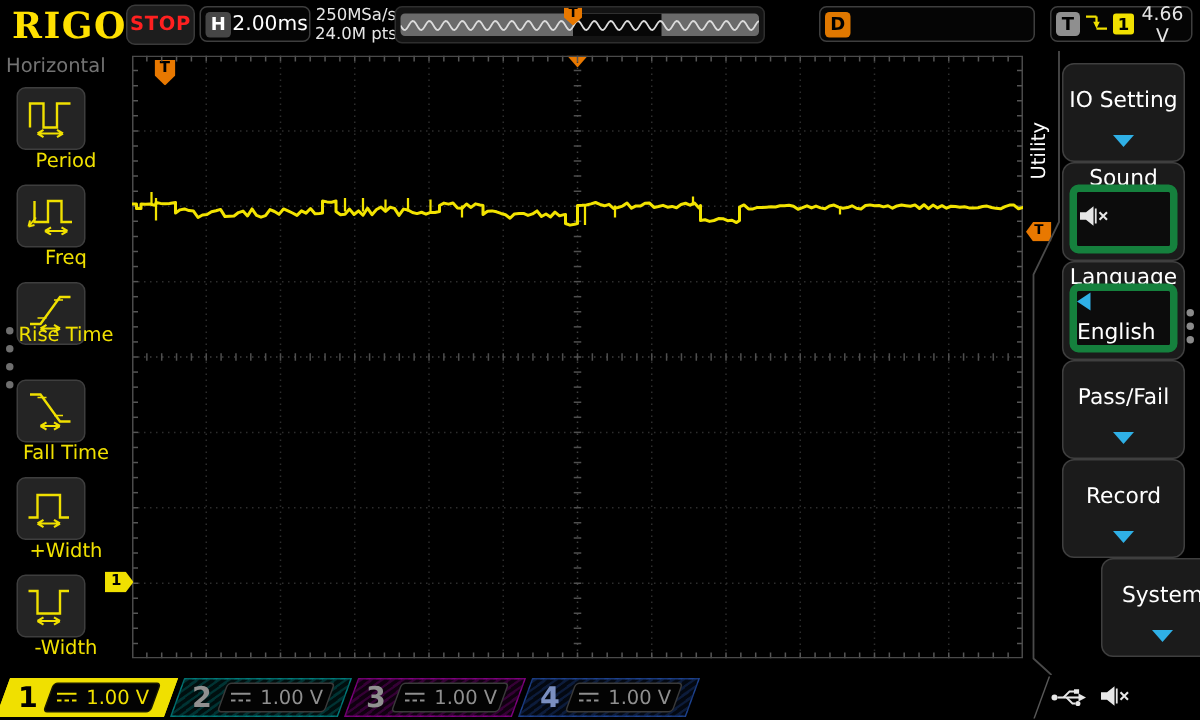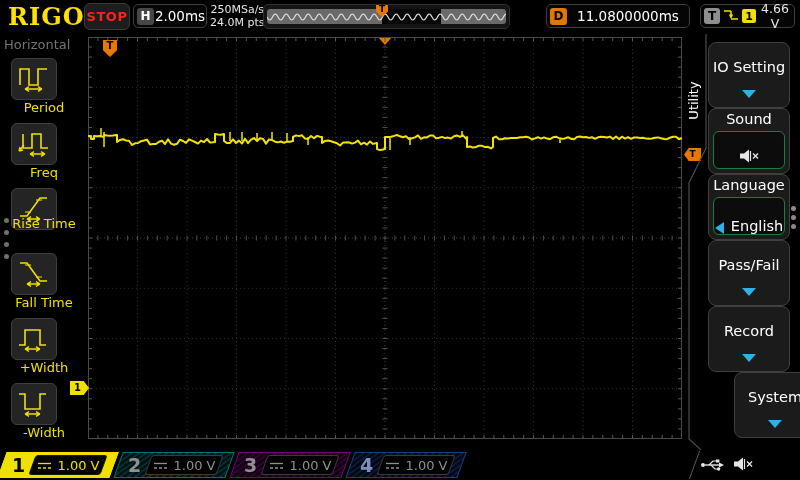--- a/index.html
+++ b/index.html
@@ -55,21 +55,21 @@
   .util-tab{left:682px;top:50px;width:22px;height:100px;display:flex;align-items:center;justify-content:center;}
   .util-tab span{color:#fff;font-size:13px;transform:rotate(-90deg);white-space:nowrap;}
   .rm-item{position:absolute;left:708px;width:82px;height:66px;background:#1b1b1b;
            border:1px solid #3f3f3f;border-radius:8px;box-sizing:border-box;color:#fff;}
   .rm-lab{position:absolute;width:100%;text-align:center;font-size:14.5px;color:#fff;}
   .tri-down{position:absolute;left:50%;transform:translateX(-50%);width:0;height:0;
             border-left:7px solid transparent;border-right:7px solid transparent;border-top:8px solid #2fb0e6;}
   .tri-left{width:0;height:0;border-top:6px solid transparent;border-bottom:6px solid transparent;
             border-right:9px solid #2fb0e6;}
   .rm-inner{position:absolute;left:4px;right:4px;bottom:4px;height:36px;background:#0c0c0c;
-            border:1px solid #15803d;border-radius:6px;display:flex;align-items:flex-end;justify-content:center;gap:7px;}
+            border:5px solid #15803d;border-radius:6px;display:flex;align-items:flex-start;justify-content:center;gap:7px;flex-direction:column;}
   
   .ch{position:absolute;top:452px;height:26px;width:112px;}
   .ch-bg{position:absolute;left:0;top:0;width:100%;height:100%;transform:skewX(-20deg);
          box-sizing:border-box;border:1px solid;}
   .ch-num{position:absolute;left:10px;top:1px;font-size:19px;font-weight:bold;line-height:24px;}
   .ch-boxbg{position:absolute;left:30px;top:3px;width:72px;height:20px;transform:skewX(-20deg);
             background:#030303;border:1px solid;border-radius:3px;box-sizing:border-box;}
   .ch-boxct{position:absolute;left:30px;top:3px;width:72px;height:20px;display:flex;
             align-items:center;justify-content:center;gap:6px;font-size:13px;}
   .slantline{left:694px;top:451px;width:1px;height:28px;background:#585858;transform:skewX(-20deg);}
@@ -99,21 +99,20 @@
       <div class="pv-window"></div>
       <svg class="pv-svg" id="pv-squiggle" width="239" height="15">
           <path d="M0,8L0,8.00L1,9.62L2,10.73L3,10.97L4,10.27L5,8.85L6,7.15L7,5.73L8,5.03L9,5.27L10,6.38L11,8.00L12,9.62L13,10.73L14,10.97L15,10.27L16,8.85L17,7.15L18,5.73L19,5.03L20,5.27L21,6.38L22,8.00L23,9.62L24,10.73L25,10.97L26,10.27L27,8.85L28,7.15L29,5.73L30,5.03L31,5.27L32,6.38L33,8.00L34,9.62L35,10.73L36,10.97L37,10.27L38,8.85L39,7.15L40,5.73L41,5.03L42,5.27L43,6.38L44,8.00L45,9.62L46,10.73L47,10.97L48,10.27L49,8.85L50,7.15L51,5.73L52,5.03L53,5.27L54,6.38L55,8.00L56,9.62L57,10.73L58,10.97L59,10.27L60,8.85L61,7.15L62,5.73L63,5.03L64,5.27L65,6.38L66,8.00L67,9.62L68,10.73L69,10.97L70,10.27L71,8.85L72,7.15L73,5.73L74,5.03L75,5.27L76,6.38L77,8.00L78,9.62L79,10.73L80,10.97L81,10.27L82,8.85L83,7.15L84,5.73L85,5.03L86,5.27L87,6.38L88,8.00L89,9.62L90,10.73L91,10.97L92,10.27L93,8.85L94,7.15L95,5.73L96,5.03L97,5.27L98,6.38L99,8.00L100,9.62L101,10.73L102,10.97L103,10.27L104,8.85L105,7.15L106,5.73L107,5.03L108,5.27L109,6.38L110,8.00L111,9.62L112,10.73L113,10.97L114,10.27L115,8.85L116,7.15L117,5.73L118,5.03L119,5.27L120,6.38L121,8.00L122,9.62L123,10.73L124,10.97L125,10.27L126,8.85L127,7.15L128,5.73L129,5.03L130,5.27L131,6.38L132,8.00L133,9.62L134,10.73L135,10.97L136,10.27L137,8.85L138,7.15L139,5.73L140,5.03L141,5.27L142,6.38L143,8.00L144,9.62L145,10.73L146,10.97L147,10.27L148,8.85L149,7.15L150,5.73L151,5.03L152,5.27L153,6.38L154,8.00L155,9.62L156,10.73L157,10.97L158,10.27L159,8.85L160,7.15L161,5.73L162,5.03L163,5.27L164,6.38L165,8.00L166,9.62L167,10.73L168,10.97L169,10.27L170,8.85L171,7.15L172,5.73L173,5.03L174,5.27L175,6.38L176,8.00L177,9.62L178,10.73L179,10.97L180,10.27L181,8.85L182,7.15L183,5.73L184,5.03L185,5.27L186,6.38L187,8.00L188,9.62L189,10.73L190,10.97L191,10.27L192,8.85L193,7.15L194,5.73L195,5.03L196,5.27L197,6.38L198,8.00L199,9.62L200,10.73L201,10.97L202,10.27L203,8.85L204,7.15L205,5.73L206,5.03L207,5.27L208,6.38L209,8.00L210,9.62L211,10.73L212,10.97L213,10.27L214,8.85L215,7.15L216,5.73L217,5.03L218,5.27L219,6.38L220,8.00L221,9.62L222,10.73L223,10.97L224,10.27L225,8.85L226,7.15L227,5.73L228,5.03L229,5.27L230,6.38L231,8.00L232,9.62L233,10.73L234,10.97L235,10.27L236,8.85L237,7.15L238,5.73L239,5.03" fill="none" stroke="#dcdcdc" stroke-width="1.2"></path>
         </svg>
     </div>
     <div class="pv-tmark">T</div>
   </div>
 
   <div class="abs tb-group" style="left:546px;top:4px;width:144px;">
     <div class="badge d-badge">D</div>
-    <div class="tb-text">11.0800000ms</div>
   </div>
 
   <div class="abs tb-group" style="left:700px;top:4px;width:95px;">
     <div class="badge t-badge">T</div>
     <span class="sticon" id="slope-icon" style="margin-left:3px;"><svg width="16" height="14" viewBox="0 0 16 14" fill="none">
           <path d="M1,3 H8 M8,3 V9 M8,11 H15" stroke="#f0e000" stroke-width="1.5"></path>
           <polygon points="8,11 5.8,6.5 10.2,6.5" fill="#f0e000"></polygon>
         </svg></span>
     <div class="badge chn-badge" style="margin-left:3px;">1</div>
     <div class="lvl-text">4.66 V</div>

